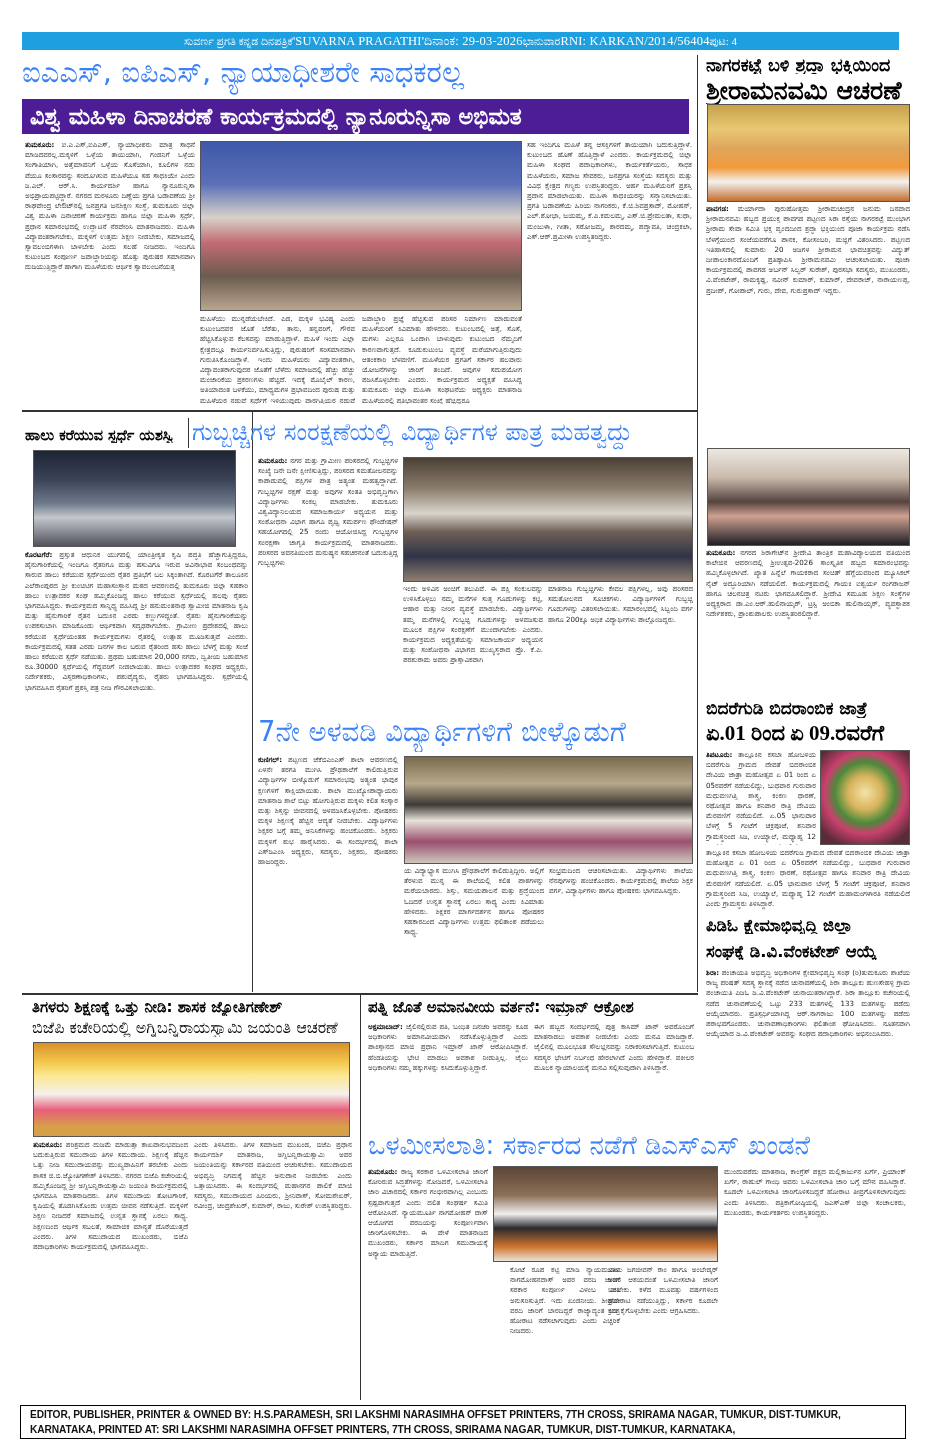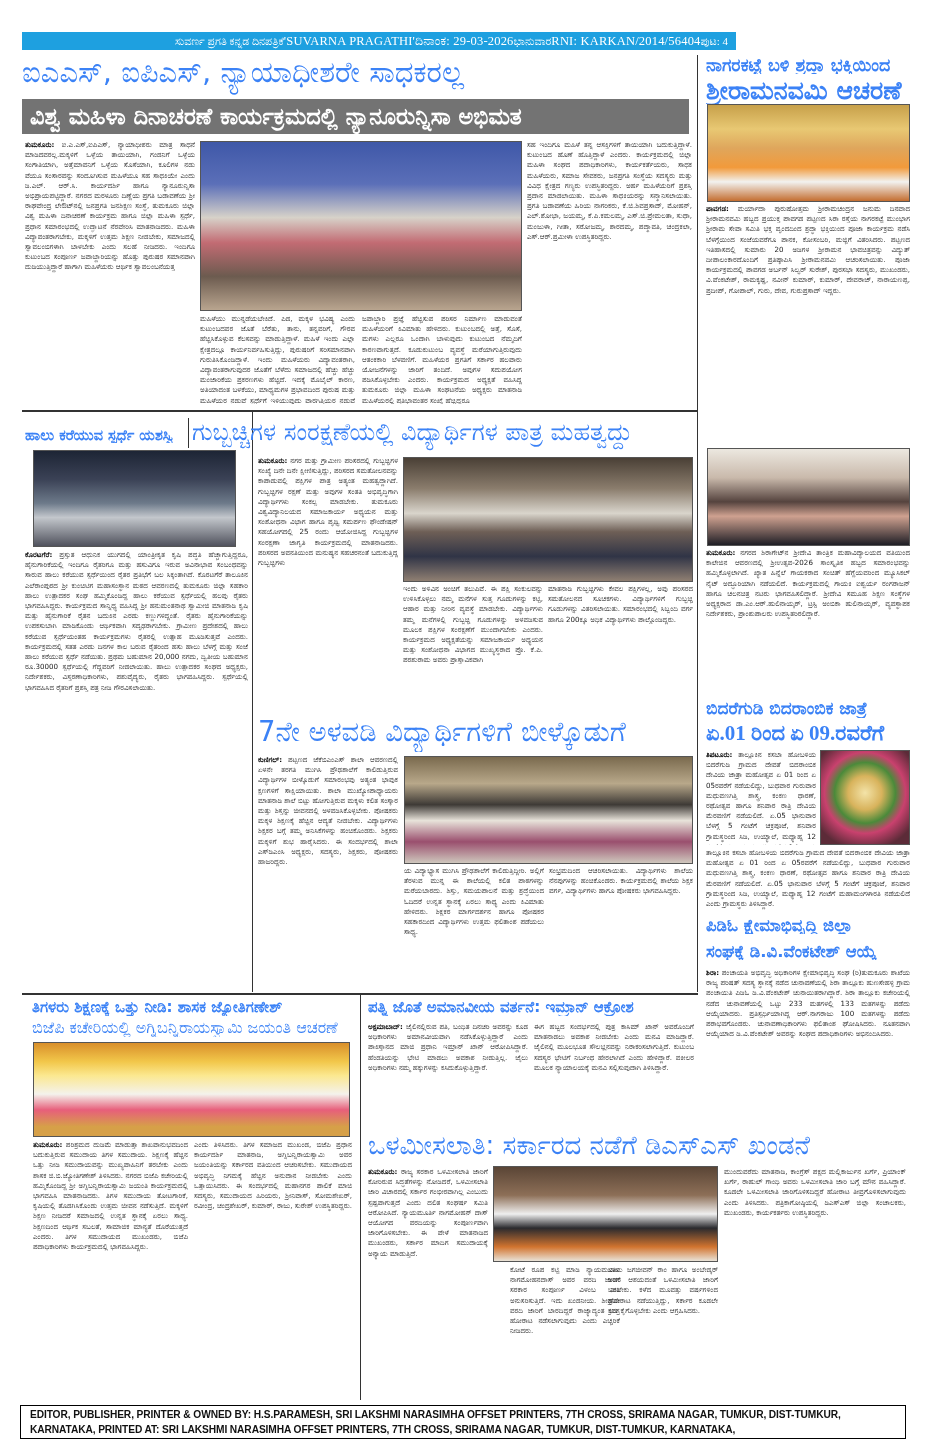--- a/index.html
+++ b/index.html
@@ -1,22 +1,22 @@
 <!DOCTYPE html>
 <html><head>
 <meta charset="utf-8">
 <style>
   html,body{margin:0;padding:0;background:#fff;}
   body{width:945px;height:1447px;position:relative;overflow:hidden;font-family:"DejaVu Sans",sans-serif;color:#111;}
   .abs{position:absolute;}
-  .mast{left:22px;top:32px;width:714px;height:18px;background:#1ea0e0;color:#fff;font-family:"Liberation Serif",serif;font-size:11px;display:flex;align-items:center;justify-content:flex-end;padding:0 8px;box-sizing:border-box;}
+  .mast{left:22px;top:32px;width:877px;height:18px;background:#1ea0e0;color:#fff;font-family:"Liberation Serif",serif;font-size:11px;display:flex;align-items:center;justify-content:center;padding:0 8px;box-sizing:border-box;}
   .mast .big{font-size:12.5px;letter-spacing:0.2px;}
   .hl-red{color:#3b82f6;font-weight:normal;white-space:nowrap;overflow:hidden;line-height:1;}
-  .hl-black{color:#3b82f6;font-weight:bold;white-space:nowrap;overflow:hidden;line-height:1.05;}
-  .green-band{background:#737373;color:#fff;font-weight:bold;white-space:nowrap;overflow:hidden;line-height:1;display:flex;align-items:center;padding-left:8px;box-sizing:border-box;}
+  .hl-black{color:#000000;font-weight:bold;white-space:nowrap;overflow:hidden;line-height:1.05;}
+  .green-band{background:#4c1d95;color:#fff;font-weight:bold;white-space:nowrap;overflow:hidden;line-height:1;display:flex;align-items:center;padding-left:8px;box-sizing:border-box;}
   .body{font-size:7.1px;line-height:10.2px;text-align:justify;overflow:hidden;color:#222;}
   .body b{color:#000;}
   .photo{overflow:hidden;box-sizing:border-box;border:1px solid #555;}
   .rule-v{background:#333;width:1px;}
   .rule-h{background:#333;height:1.5px;}
   .footer{left:20px;top:1405px;width:886px;height:34px;border:1.5px solid #000;box-sizing:border-box;font-family:"Liberation Sans",sans-serif;font-weight:bold;font-size:10.2px;line-height:15px;padding:1px 9px;overflow:hidden;letter-spacing:-0.1px;}
   .photo-a{background:linear-gradient(180deg,#3f58a8 0%,#5b6fb8 25%,#d7d2c9 45%,#c26b73 60%,#6c5b4f 80%,#b9a58f 100%);}
   .photo-b{background:linear-gradient(180deg,#c7a04a 0%,#e8c873 25%,#dfa65c 45%,#f29a3b 65%,#f2f2f0 80%,#c46e30 100%);}
   .photo-c{background:linear-gradient(180deg,#1d2535 0%,#3b4256 30%,#6d7a8a 55%,#c3c7cc 70%,#50525d 100%);}
   .photo-d{background:linear-gradient(180deg,#4a4036 0%,#8b7d6d 25%,#d9d5cc 45%,#6e5f56 60%,#303446 80%,#8f7f72 100%);}

